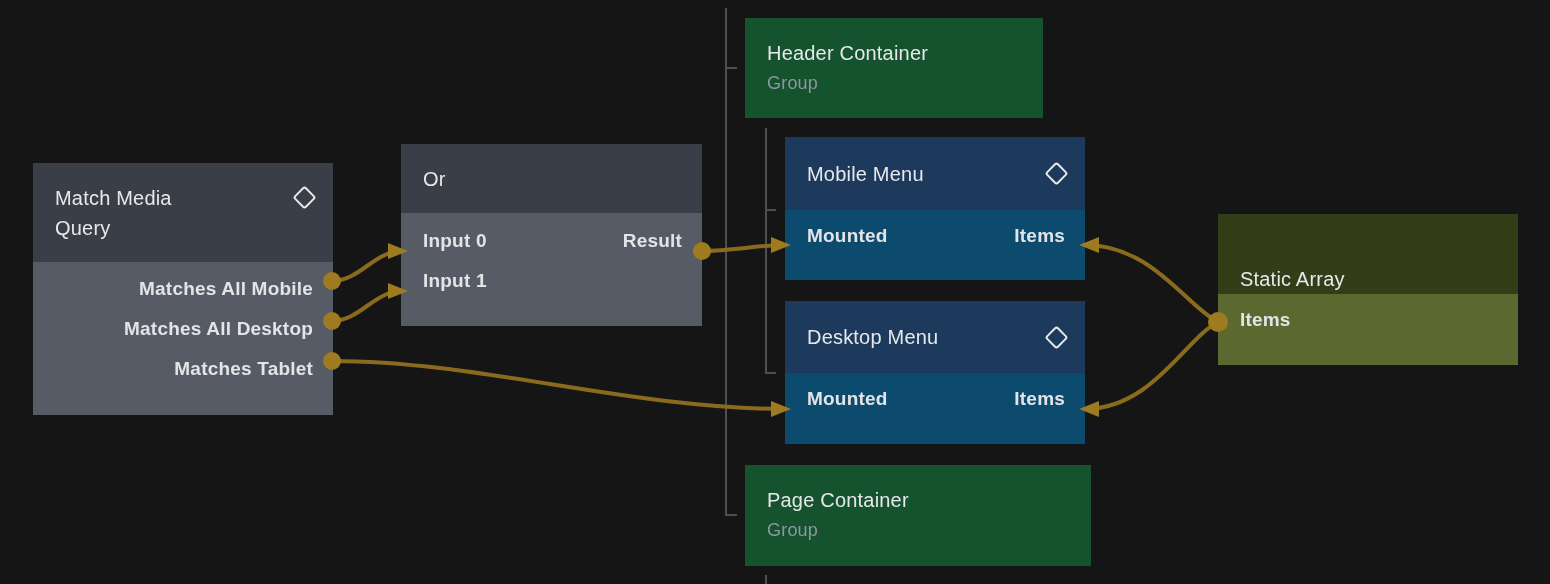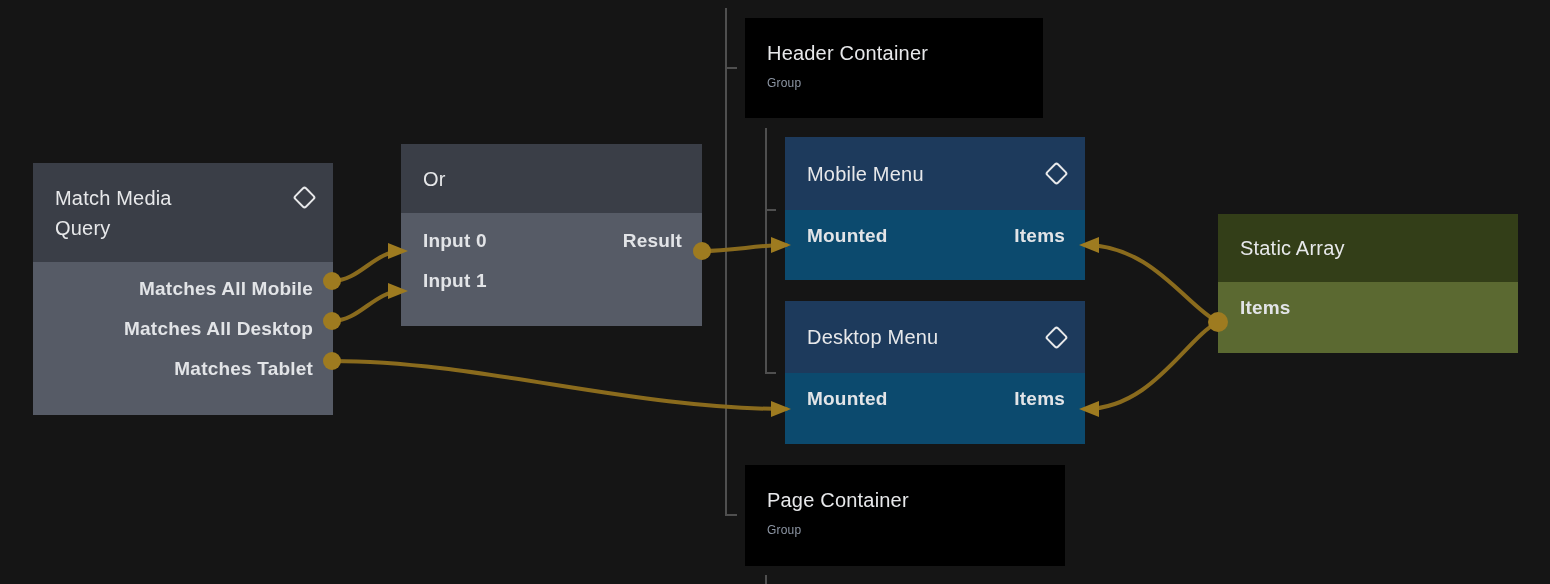--- a/index.html
+++ b/index.html
@@ -14,40 +14,40 @@
   
   .node{position:absolute;box-sizing:border-box;}
   .node-header{
     display:flex;align-items:center;justify-content:space-between;
     box-sizing:border-box;padding:0 20px 0 22px;
   }
   .node-title{
     font-size:20px;line-height:30px;color:#e7e8ea;letter-spacing:.2px;
   }
   .node-subtitle{
-    font-size:12px;line-height:31px;color:#8d96a4;letter-spacing:.2px;
+    font-size:18px;line-height:31px;color:#8d96a4;letter-spacing:.2px;
   }
   .node-body{box-sizing:border-box;}
   .row{height:40px;display:flex;align-items:flex-start;box-sizing:border-box;font-weight:bold;}
   .r-end{justify-content:flex-end;padding-right:20px;}
   .r-start{padding-left:22px;}
   .r-between{justify-content:space-between;padding:0 20px 0 22px;}
   .port-label{font-size:19px;color:#e2e4e7;letter-spacing:.2px;white-space:nowrap;}
   .diamond{
     width:17px;height:17px;flex:0 0 17px;
     border:2.5px solid #e7e8ea;border-radius:3px;
     transform:rotate(45deg);
     box-sizing:border-box;
   }
   
   .hdr-neutral{background:#3a3e47;}
   .body-neutral{background:#565b66;}
   .hdr-comp{background:#1d3a5c;}
   .body-comp{background:#0c4a6e;}
-  .group-blue{background:#000000;}
+  .group-blue{background:#14532d;}
   .hdr-array{background:#333e18;}
   .body-array{background:#5b6931;}
 
   
   .n0{left:33px;top:163px;width:300px;}
   .n0 .node-header{height:99px;align-items:flex-start;padding-top:20px;}
   .n0 .node-title{max-width:165px;}
   .n0 .diamond{margin-top:6px;}
   .n0 .node-body{height:153px;padding-top:16px;}
   
@@ -58,24 +58,24 @@
   .n2{left:745px;top:18px;width:298px;height:100px;}
   
   .n3{left:785px;top:137px;width:300px;}
   .n3 .node-header{height:73px;}
   .n3 .node-body{height:70px;padding-top:15px;}
   
   .n4{left:785px;top:301px;width:300px;}
   .n4 .node-header{height:72px;}
   .n4 .node-body{height:71px;padding-top:15px;}
   
-  .n5{left:745px;top:465px;width:320px;height:101px;}
+  .n5{left:745px;top:465px;width:346px;height:101px;}
   
   .n6{left:1218px;top:214px;width:300px;}
-  .n6 .node-header{height:68px;}
+  .n6 .node-header{height:80px;align-items:flex-end;}
   .n6 .node-body{height:71px;padding-top:15px;}
 
   .group-node{
     display:flex;flex-direction:column;justify-content:center;
     padding-left:22px;box-sizing:border-box;
   }
   
   .wires{
     position:absolute;left:0;top:0;width:1550px;height:584px;
     pointer-events:none;z-index:5;

